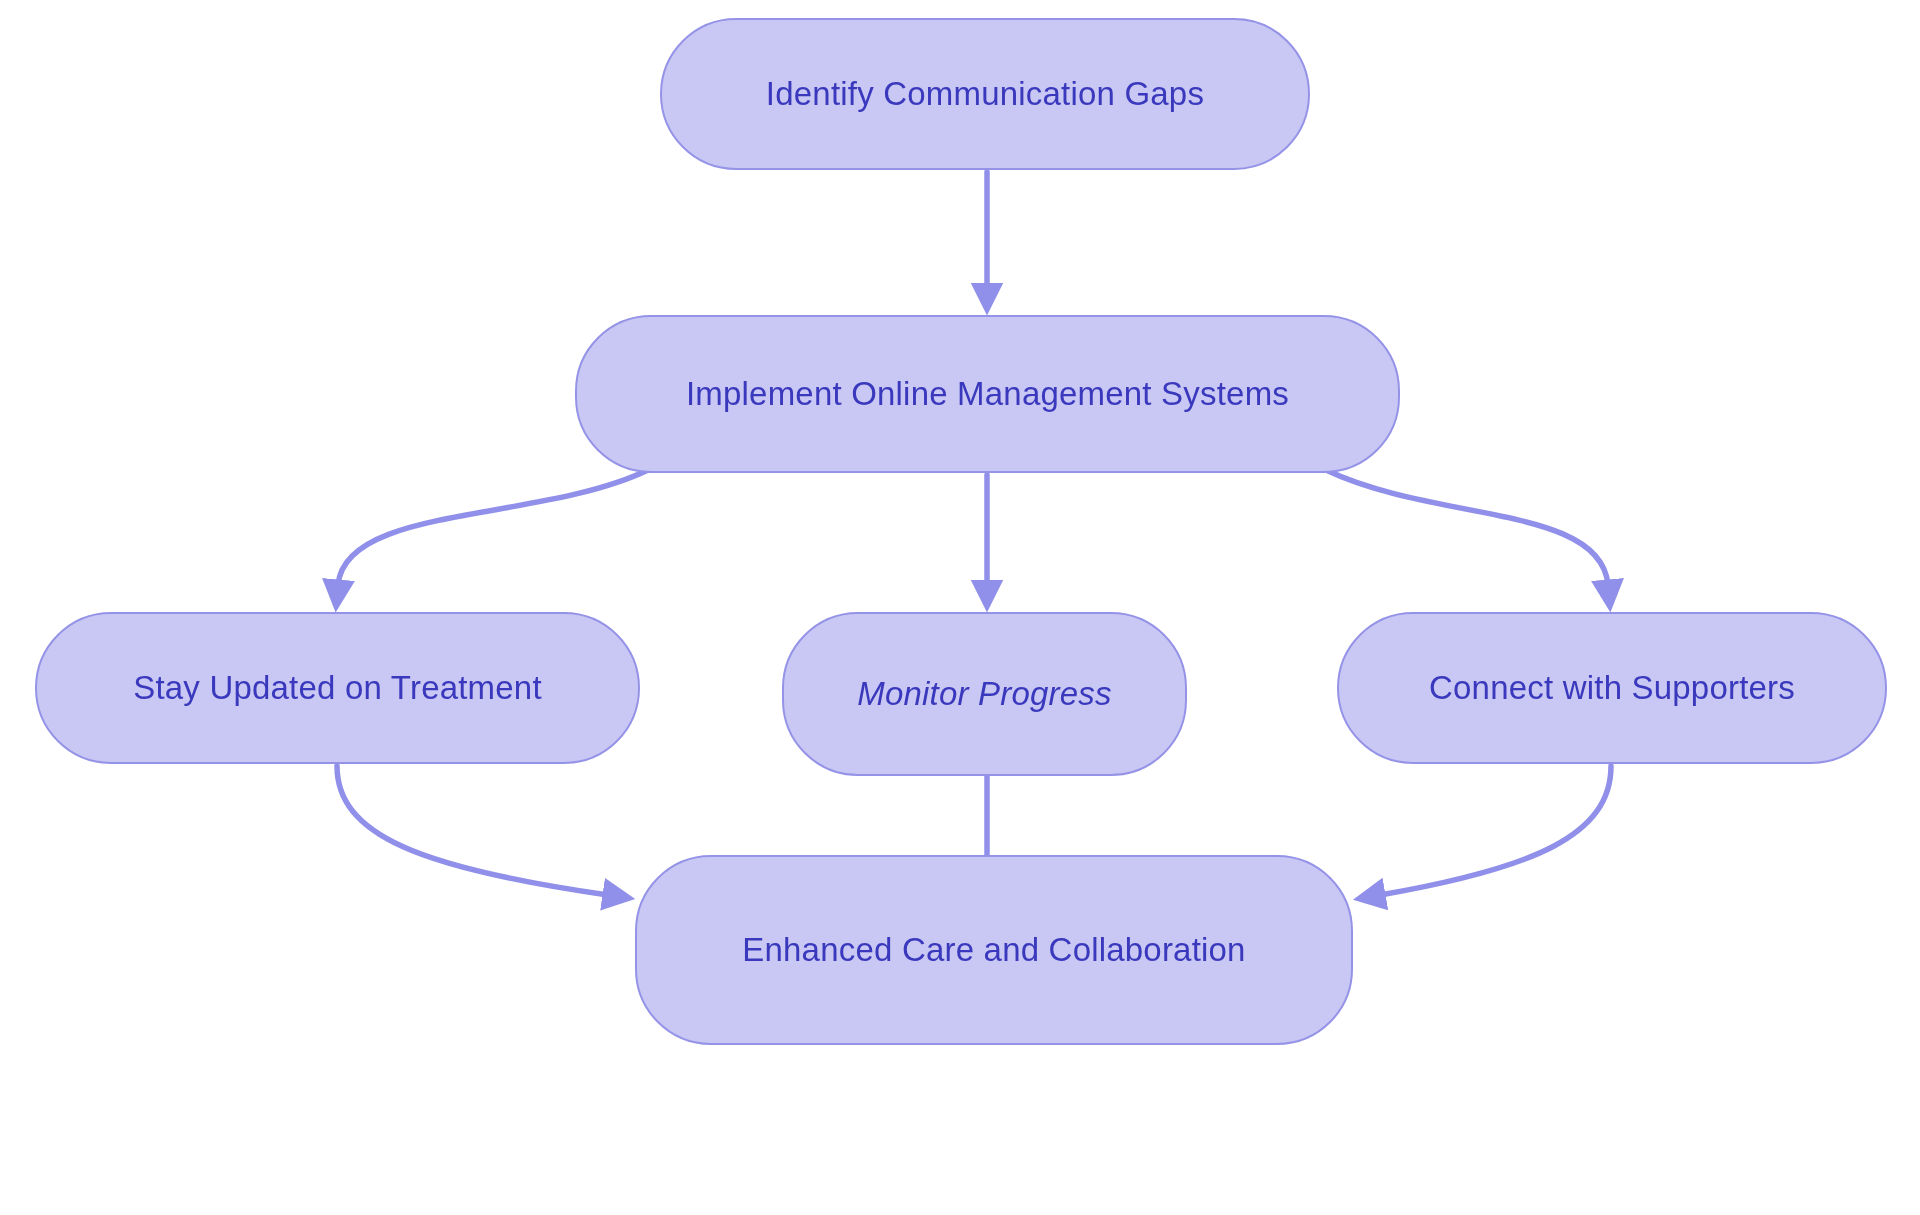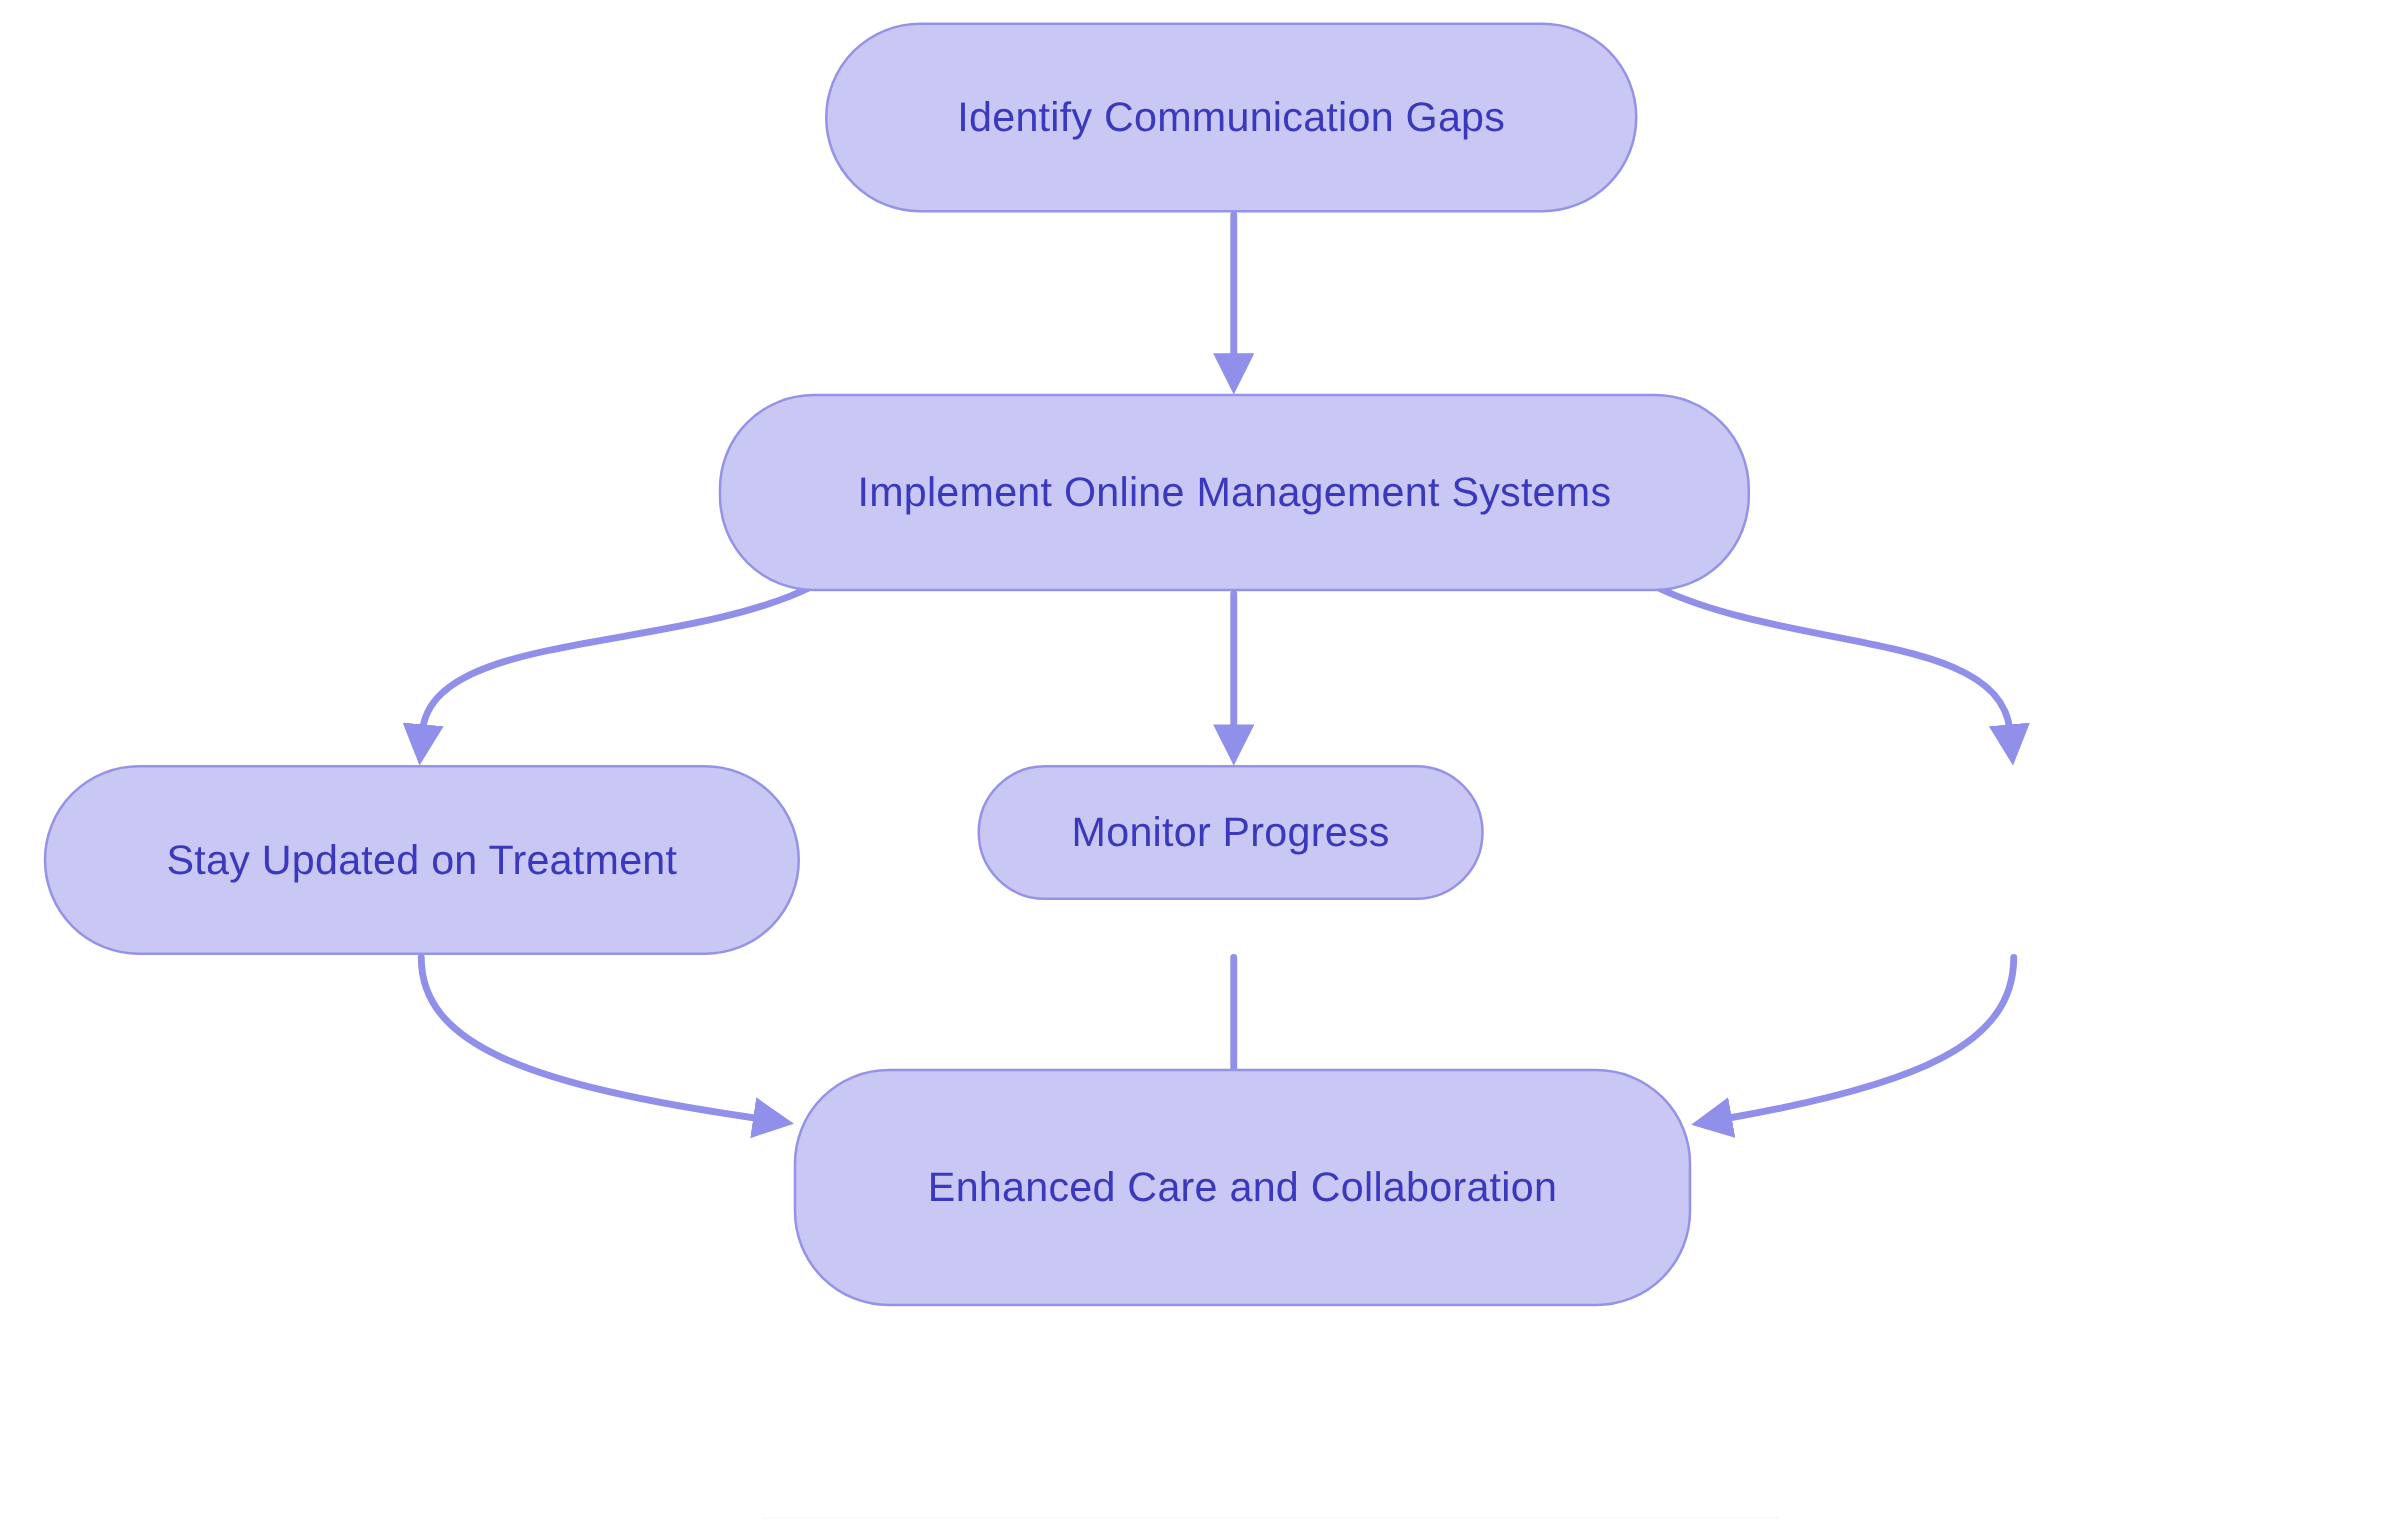--- a/index.html
+++ b/index.html
@@ -37,21 +37,21 @@
     text-align:center;
     color:var(--node-text);
     font-size:33px;
     font-weight:500;
     letter-spacing:.2px;
     padding:0 30px;
   }
   .node-identify {left:660px; top:18px;  width:650px; height:152px;}
   .node-implement{left:575px; top:315px; width:825px; height:158px;}
   .node-stay     {left:35px;  top:612px; width:605px; height:152px;}
-  .node-monitor  {left:782px; top:612px; width:405px; height:108px;}
+  .node-monitor  {left:782px; top:612px; width:405px; height:164px;font-style:italic;}
   .node-connect  {left:1337px;top:612px; width:550px; height:152px;}
   .node-enhanced {left:635px; top:855px; width:718px; height:190px;}
 
   .logo{
     position:absolute;
     right:47px; top:1096px;
     text-align:right;
     line-height:1;
   }
   .logo-main{
@@ -117,19 +117,22 @@
   </div>
 
   <div class="node node-implement">
     <span>Implement Online Management Systems</span>
   </div>
 
   <div class="node node-monitor">
     <span>Monitor Progress</span>
   </div>
 
+  <div class="node node-connect">
+    <span>Connect with Supporters</span>
+  </div>
 
   <div class="node node-enhanced">
     <span>Enhanced Care and Collaboration</span>
   </div>
 
 
 </div>
 
 </body></html>

